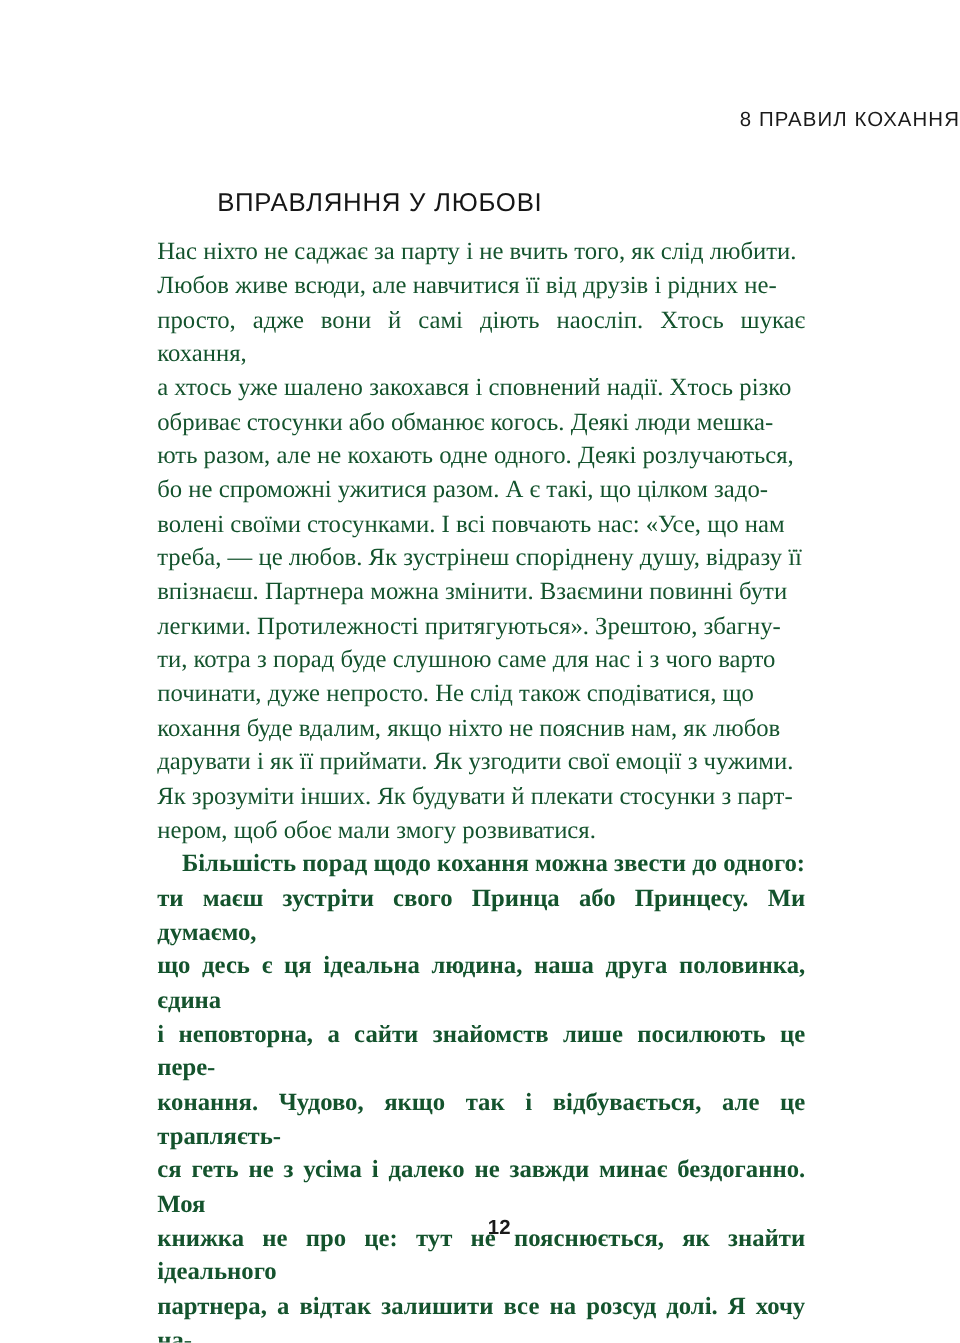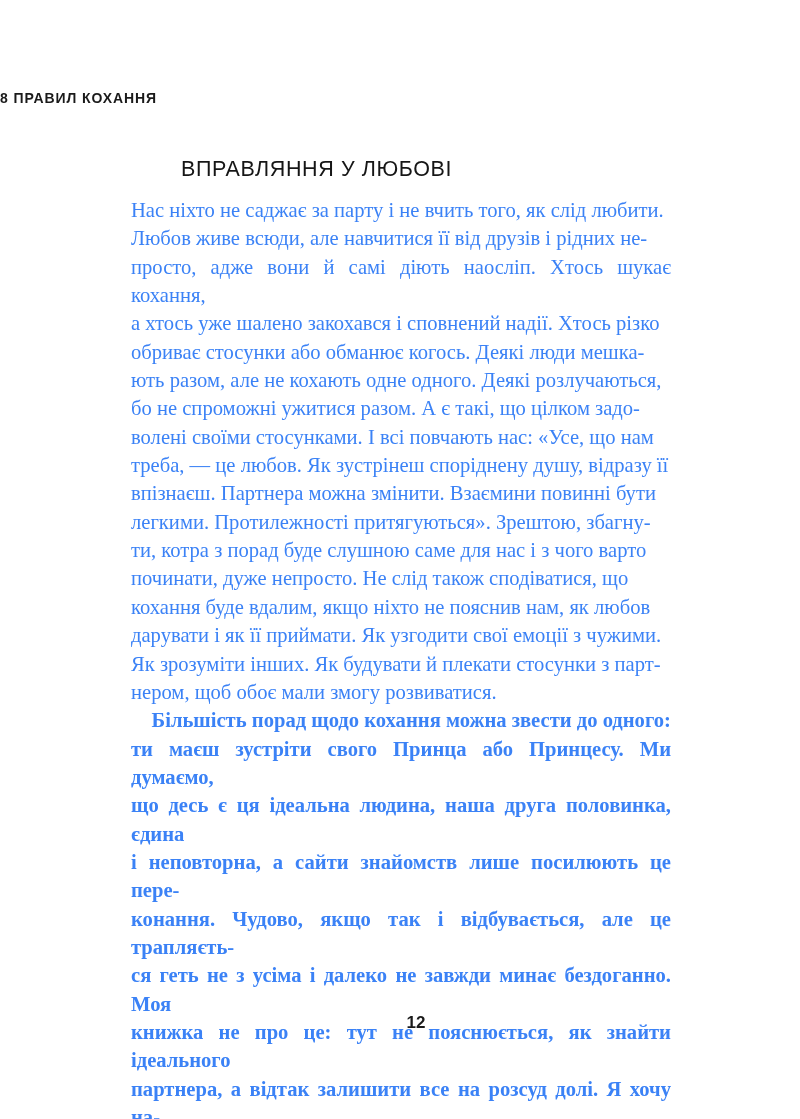--- a/index.html
+++ b/index.html
@@ -17,24 +17,24 @@
     margin: 0 auto;
     overflow: hidden;
     box-sizing: border-box;
   }
 
   .running-head {
     position: absolute;
     top: 90px;
     left: 0;
     width: 800px;
-    text-align: left;
+    text-align: right;
     font-family: "Liberation Sans", sans-serif;
-    font-weight: 700;
-    font-size: 14px;
+    font-weight: 400;
+    font-size: 17px;
     letter-spacing: 0.9px;
     color: #1a1a1a;
   }
 
   .chapter-title {
     position: absolute;
     top: 143px;
     left: 0;
     width: 633px;
     text-align: center;
@@ -50,21 +50,21 @@
     top: 196px;
     left: 131px;
     width: 540px;
   }
 
   .para {
     margin: 0;
     font-family: "Liberation Serif", "DejaVu Serif", serif;
     font-size: 20.6px;
     line-height: 28.35px;
-    color: #3b82f6;
+    color: #14532d;
     text-align: justify;
     text-justify: inter-word;
     hyphens: manual;
     -webkit-hyphens: manual;
     white-space: pre-wrap;
   }
 
   .para.indent {
     text-indent: 0;
     font-weight: bold;

